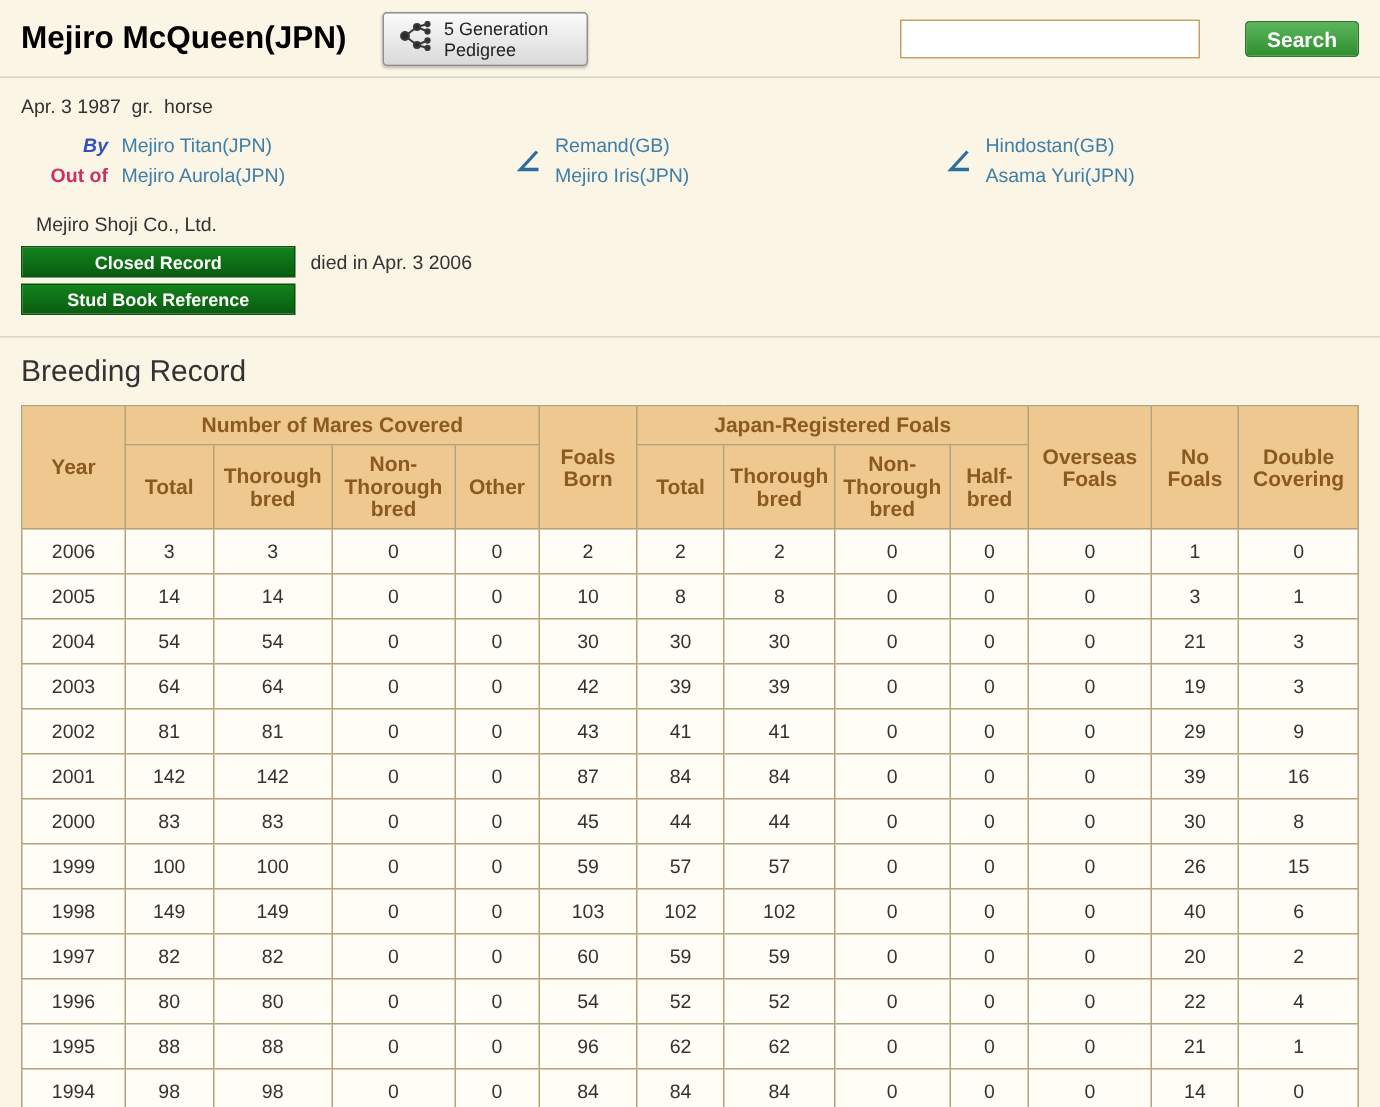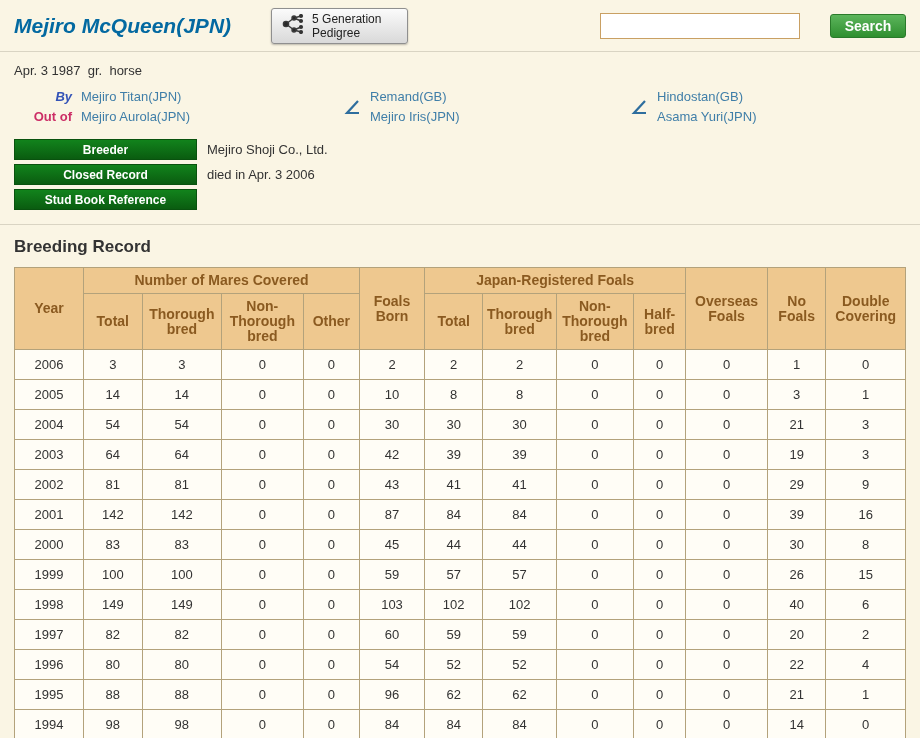--- a/index.html
+++ b/index.html
@@ -14,24 +14,23 @@
   .topbar {
     display: flex;
     align-items: center;
     padding: 9px 14px;
     border-bottom: 1px solid #d9d4c3;
     height: 52px;
   }
   .page-title {
     font-size: 21px;
     font-weight: bold;
-    color: #0369a1;
-    margin-right: 40px;
+    color: #000000;
+    margin-right: 24px;
     white-space: nowrap;
-    font-style: italic;
   }
   .ped-btn {
     display: flex;
     align-items: center;
     gap: 7px;
     padding: 3px 26px 3px 9px;
     border: 1px solid #8f8f8f;
     border-radius: 3px;
     background: linear-gradient(#fbfbfb, #d9d9d9);
     box-shadow: 0 1px 2px rgba(0,0,0,.25);
@@ -116,22 +115,22 @@
   }
   .green-box.clickable { cursor: pointer; }
   .info-value { margin-left: 10px; font-size: 13px; color: #333; }
   .section-sep {
     border: none;
     border-top: 1px solid #d9d4c3;
     margin: 14px -14px 0 -14px;
   }
   .section-title {
     margin: 12px 0 10px 0;
-    font-size: 17px;
-    font-weight: bold;
+    font-size: 20px;
+    font-weight: normal;
     color: #333;
   }
   table.breeding {
     width: 100%;
     border-collapse: collapse;
     table-layout: fixed;
     border: 1px solid #8f8f83;
     background: #fffdf6;
   }
   table.breeding th {
@@ -221,21 +220,20 @@
       </span>
       <div class="names">
         <div><a class="horse-link">Hindostan(GB)</a></div>
         <div><a class="horse-link">Asama Yuri(JPN)</a></div>
       </div>
     </div>
   </div>
 
   <div class="info-rows">
     <div class="info-row">
-      <div class="green-box">Breeder</div>
       <div class="info-value">Mejiro Shoji Co., Ltd.</div>
     </div>
     <div class="info-row">
       <div class="green-box">Closed Record</div>
       <div class="info-value">died in Apr. 3 2006</div>
     </div>
     <div class="info-row">
       <div class="green-box clickable">Stud Book Reference</div>
     </div>
   </div>

